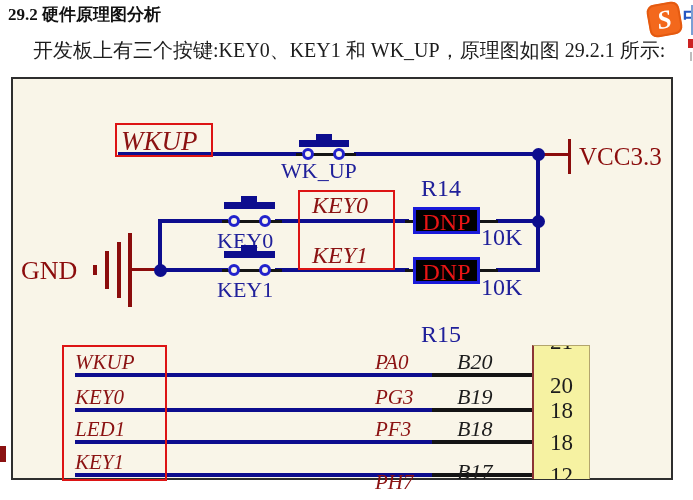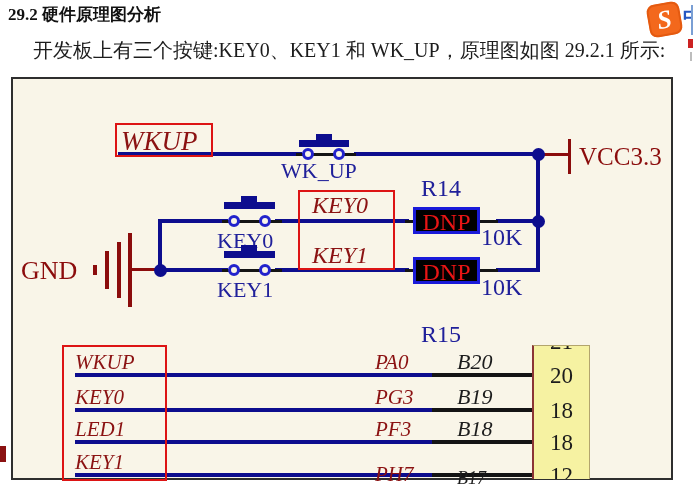--- a/index.html
+++ b/index.html
@@ -161,24 +161,24 @@
 
   <div class="t nettext z6" style="left:62px;top:339px;font-size:21px;">LED1</div>
   <div class="wire b" style="left:62px;top:361px;width:357px;height:4px;"></div>
   <div class="wire k" style="left:419px;top:361px;width:100px;height:4px;"></div>
   <div class="t nettext z6" style="left:362px;top:339px;font-size:21px;">PF3</div>
   <div class="t z6" style="left:444px;top:338px;font-size:22px;color:#1c1c1c;">B18</div>
 
   <div class="t nettext z6" style="left:62px;top:372px;font-size:21px;">KEY1</div>
   <div class="wire b" style="left:62px;top:394px;width:357px;height:4px;"></div>
   <div class="wire k" style="left:419px;top:394px;width:100px;height:4px;"></div>
-  <div class="t nettext z6" style="left:362px;top:384px;font-size:21px;">PH7</div>
-  <div class="t z6" style="left:444px;top:390px;font-size:18px;color:#1c1c1c;">B17</div>
+  <div class="t nettext z6" style="left:362px;top:392px;font-size:21px;">PH7</div>
+  <div class="t z6" style="left:444px;top:381px;font-size:22px;color:#1c1c1c;">B17</div>
 
   <div class="ic-body">
     <div class="pin-num" style="top:-17px;">21</div>
-    <div class="pin-num" style="top:17px;">20</div>
+    <div class="pin-num" style="top:27px;">20</div>
     <div class="pin-num" style="top:52px;">18</div>
     <div class="pin-num" style="top:84px;">18</div>
     <div class="pin-num" style="top:117px;">12</div>
   </div>
 
 </div>
 
 </body></html>

